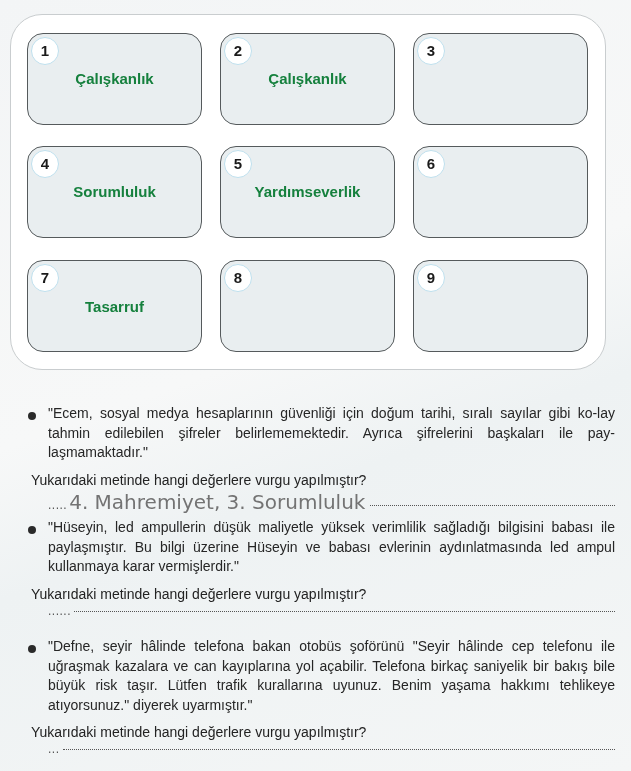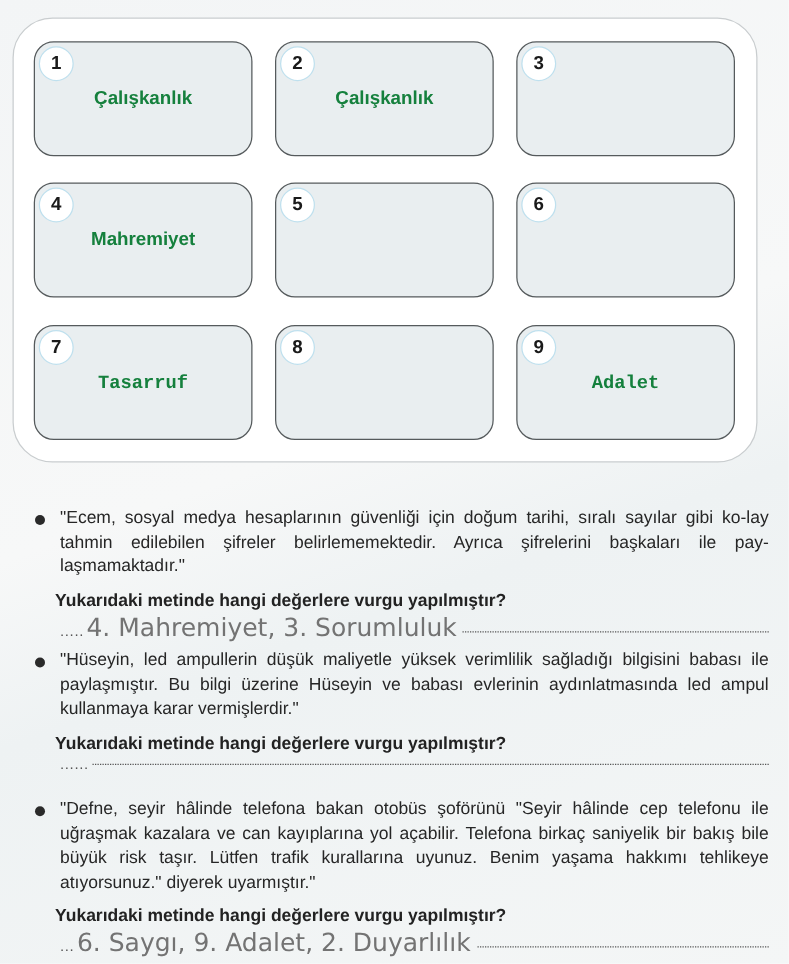--- a/index.html
+++ b/index.html
@@ -33,35 +33,35 @@
       box-sizing: border-box;
       font-weight: bold; font-size: 15px; line-height: 25px;
       text-align: center; color: #1a1a1a;
     }
     .card .label {
       position: absolute; left: 0; right: 0; top: 36px;
       text-align: center; font-weight: bold; font-size: 15px; color: #15803d;
     }
     .c1 { left: 27px; } .c2 { left: 220px; } .c3 { left: 413px; }
     .r1 { top: 33px; } .r2 { top: 146px; } .r3 { top: 260px; }
-    .r3 .label { top: 37px; font-family: Liberation Mono, monospace; }
+    .r3 .label { top: 37px; }
 
     .item { position: absolute; left: 28px; width: 590px; }
     .bullet {
       position: absolute; left: 0; top: 8px; width: 8px; height: 8px;
       background: #2a2a2a; border-radius: 50%;
     }
     .quote {
       margin-left: 20px; width: 567px;
       font-size: 14px; line-height: 19.5px; text-align: justify;
       color: #262626;
     }
     .question {
-      margin-left: 16px; margin-top: 9px;
-      font-size: 14px; font-weight: bold; color: #222;
+      margin-left: 3px; margin-top: 9px;
+      font-size: 14px; font-weight: normal; color: #222;
     }
     .answer-line {
       margin-left: 20px; margin-top: 2px; width: 567px;
       display: flex; align-items: baseline;
       height: 28px;
     }
     .dots-lead {
       font-size: 12px; color: #555; letter-spacing: 0.5px;
     }
     .answer {
@@ -85,38 +85,38 @@
 </div>
 <div class="card c2 r1">
   <div class="num">2</div>
   <div class="label">Çalışkanlık</div>
 </div>
 <div class="card c3 r1">
   <div class="num">3</div>
 </div>
 <div class="card c1 r2">
   <div class="num">4</div>
-  <div class="label">Mahremiyet</div>
+  <div class="label">Sorumluluk</div>
 </div>
 <div class="card c2 r2">
   <div class="num">5</div>
+  <div class="label">Yardımseverlik</div>
 </div>
 <div class="card c3 r2">
   <div class="num">6</div>
 </div>
 <div class="card c1 r3">
   <div class="num">7</div>
   <div class="label">Tasarruf</div>
 </div>
 <div class="card c2 r3">
   <div class="num">8</div>
 </div>
 <div class="card c3 r3">
   <div class="num">9</div>
-  <div class="label">Adalet</div>
 </div>
 
 <div class="item" style="top:404px;">
   <span class="bullet"></span>
   <div class="quote">"Ecem, sosyal medya hesaplarının güvenliği için doğum tarihi, sıralı sayılar gibi ko-lay tahmin edilebilen şifreler belirlememektedir. Ayrıca şifrelerini başkaları ile pay-laşmamaktadır."</div>
   <div class="question">Yukarıdaki metinde hangi değerlere vurgu yapılmıştır?</div>
   <div class="answer-line">
     <span class="dots-lead">.....</span>
     <span class="answer">4. Mahremiyet, 3. Sorumluluk</span>
     <span class="dots-fill"></span>
@@ -132,16 +132,15 @@
     <span class="dots-fill"></span>
   </div>
 </div>
 
 <div class="item" style="top:637px;">
   <span class="bullet"></span>
   <div class="quote">"Defne, seyir hâlinde telefona bakan otobüs şoförünü  "Seyir hâlinde cep telefonu ile uğraşmak kazalara ve can kayıplarına yol açabilir. Telefona birkaç saniyelik bir bakış bile büyük risk taşır. Lütfen trafik kurallarına uyunuz. Benim yaşama hakkımı tehlikeye atıyorsunuz." diyerek uyarmıştır."</div>
   <div class="question">Yukarıdaki metinde hangi değerlere vurgu yapılmıştır?</div>
   <div class="answer-line">
     <span class="dots-lead">...</span>
-    <span class="answer">6. Saygı, 9. Adalet, 2. Duyarlılık</span>
     <span class="dots-fill"></span>
   </div>
 </div>
 
 </body></html>

